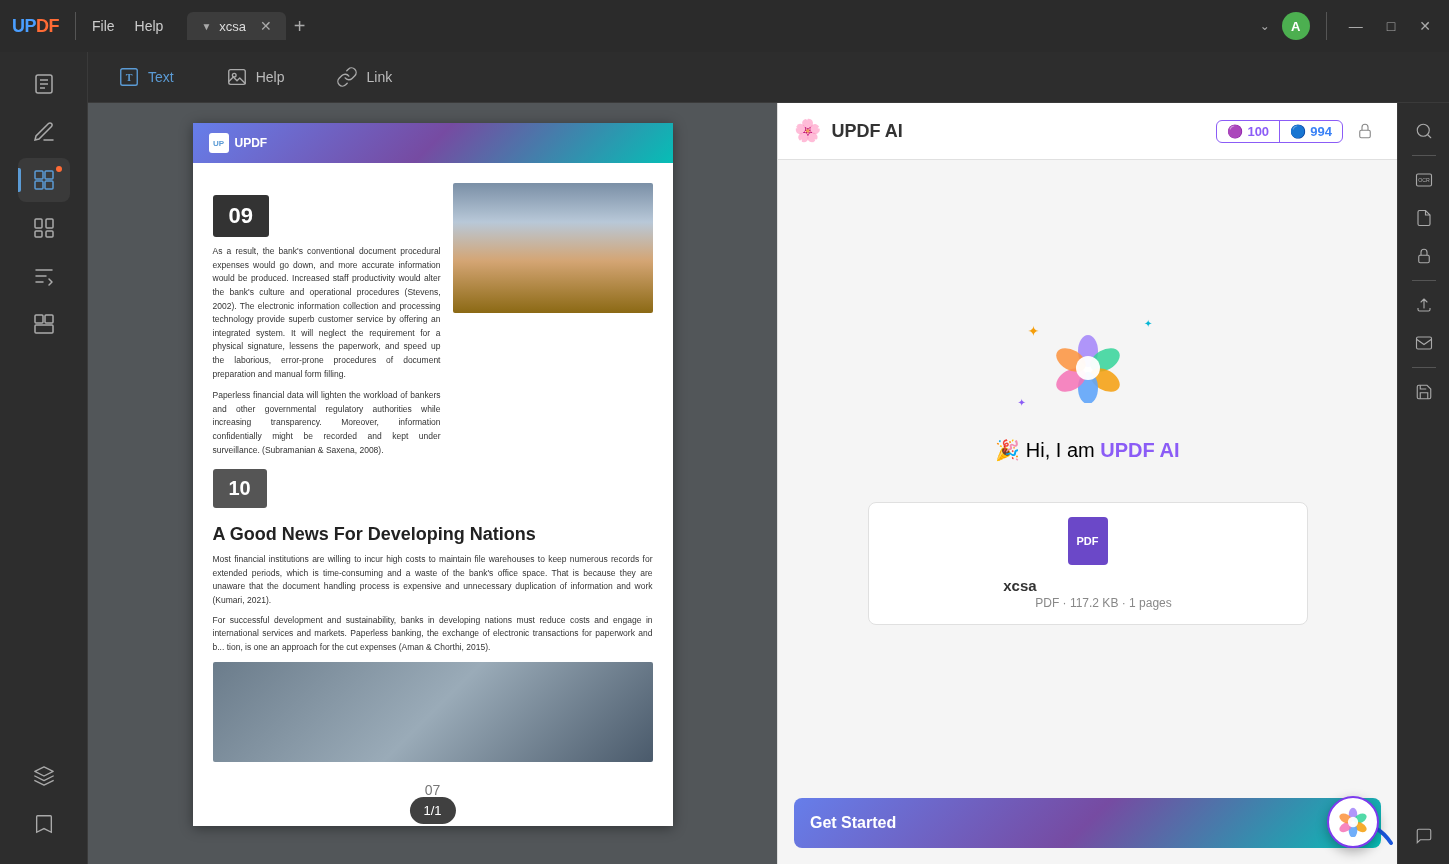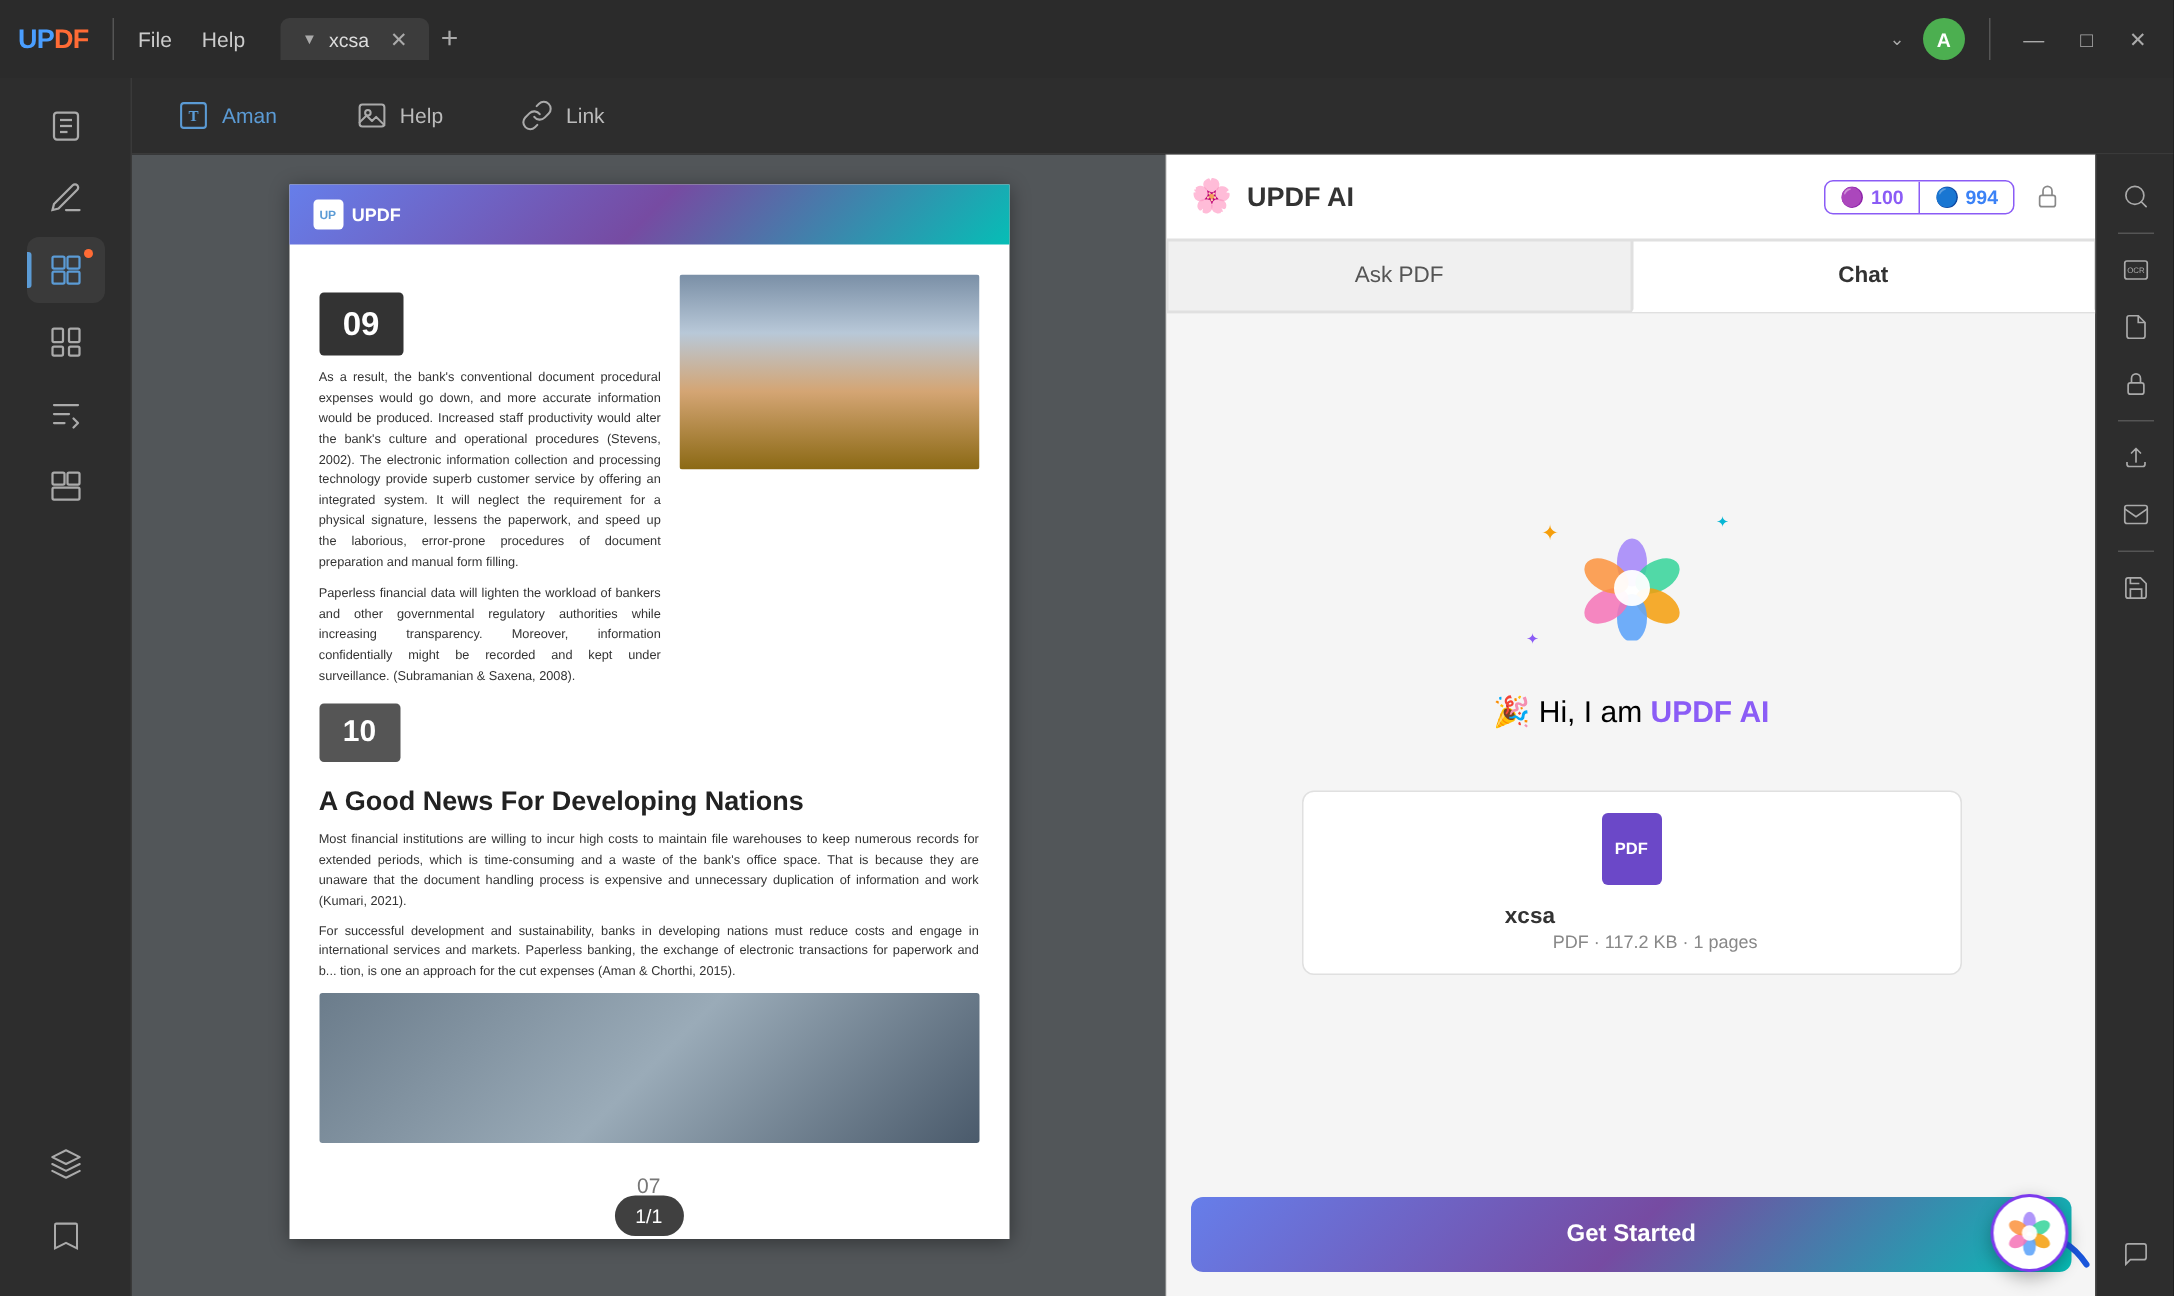--- a/index.html
+++ b/index.html
@@ -161,21 +161,21 @@
     .file-icon { width: 40px; height: 48px; background: #6b48c8; border-radius: 4px; display: flex; align-items: center; justify-content: center; }
     .file-info { flex: 1; }
     .file-name { font-size: 15px; font-weight: 600; color: #333; }
     .file-meta { font-size: 12px; color: #888; margin-top: 2px; margin-left: 32px; }
 
     
     .ai-footer { padding: 16px; }
     .get-started-btn {
       width: 100%; padding: 16px; background: linear-gradient(135deg, #667eea, #764ba2, #06beb6);
       border: none; border-radius: 8px; color: white; font-size: 16px; font-weight: 600;
-      cursor: pointer; position: relative; display: flex; align-items: center; justify-content: center;
+      cursor: pointer; position: relative; display: flex; align-items: center; 
     }
 
     
     .right-mini-sidebar {
       width: 52px; background: #2d2d2d; display: flex; flex-direction: column;
       align-items: center; padding: 10px 0; gap: 2px; border-left: 1px solid #3a3a3a;
     }
     .mini-icon {
       width: 38px; height: 36px; display: flex; align-items: center; justify-content: center;
       border-radius: 6px; cursor: pointer; color: #aaa; font-size: 16px;
@@ -278,21 +278,21 @@
   <div style="flex:1; display:flex; flex-direction:column;">
 
     <div class="toolbar">
       <div class="toolbar-item active">
         <span class="toolbar-icon">
           <svg width="22" height="22" viewBox="0 0 24 24" fill="none" style="display:inline-block;vertical-align:middle">
             <rect x="3" y="3" width="18" height="18" rx="2" stroke="#5b9bd5" stroke-width="1.5"></rect>
             <text x="12" y="16" text-anchor="middle" font-size="11" font-weight="700" fill="#5b9bd5" font-family="serif">T</text>
           </svg>
         </span>
-        <span>Aman</span>
+        <span>Text</span>
       </div>
       <div class="toolbar-item">
         <span class="toolbar-icon">
           <svg width="22" height="22" viewBox="0 0 24 24" fill="none" style="display:inline-block;vertical-align:middle">
             <rect x="3" y="4" width="18" height="16" rx="2" stroke="#aaa" stroke-width="1.5"></rect>
             <circle cx="9" cy="10" r="2" stroke="#aaa" stroke-width="1.5"></circle>
             <path d="M3 17l5-5 4 4 3-3 6 6" stroke="#aaa" stroke-width="1.5" stroke-linecap="round" stroke-linejoin="round"></path>
           </svg>
         </span>
         <span>Help</span>
@@ -377,24 +377,20 @@
             </div>
             <div class="ai-icon-btn">
               <svg width="18" height="18" viewBox="0 0 24 24" fill="none">
                 <rect x="5" y="11" width="14" height="10" rx="2" stroke="#888" stroke-width="1.5"></rect>
                 <path d="M8 11V7a4 4 0 018 0v4" stroke="#888" stroke-width="1.5"></path>
               </svg>
             </div>
           </div>
         </div>
 
-        <div class="ai-tabs">
-          <div class="ai-tab">Ask PDF</div>
-          <div class="ai-tab active">Chat</div>
-        </div>
 
         <div class="ai-content">
 
           <div class="ai-mascot-area">
             <span class="sparkle tl">✦</span>
             <span class="sparkle tr">✦</span>
             <span class="sparkle bl">✦</span>
 
             <svg width="70" height="70" viewBox="0 0 70 70">
 

